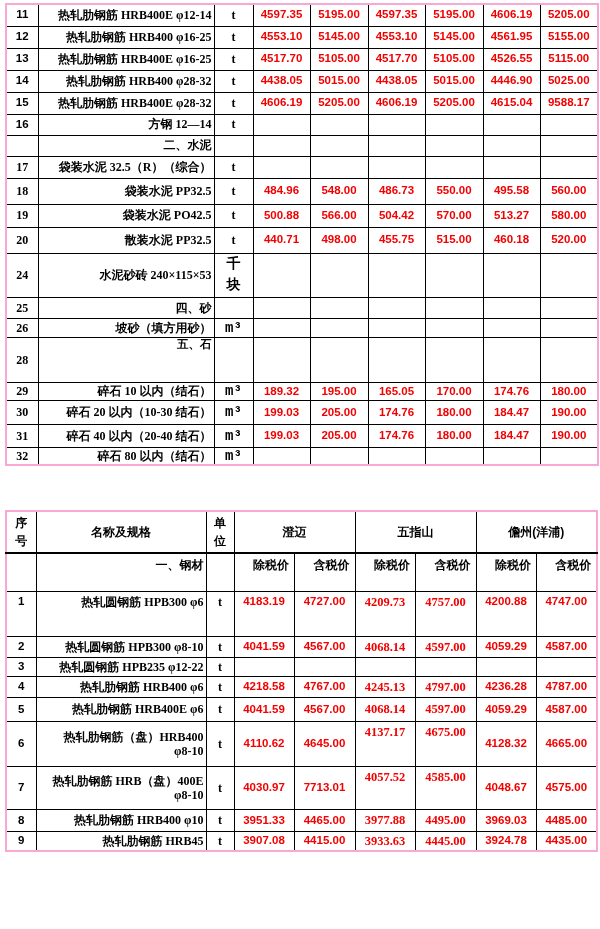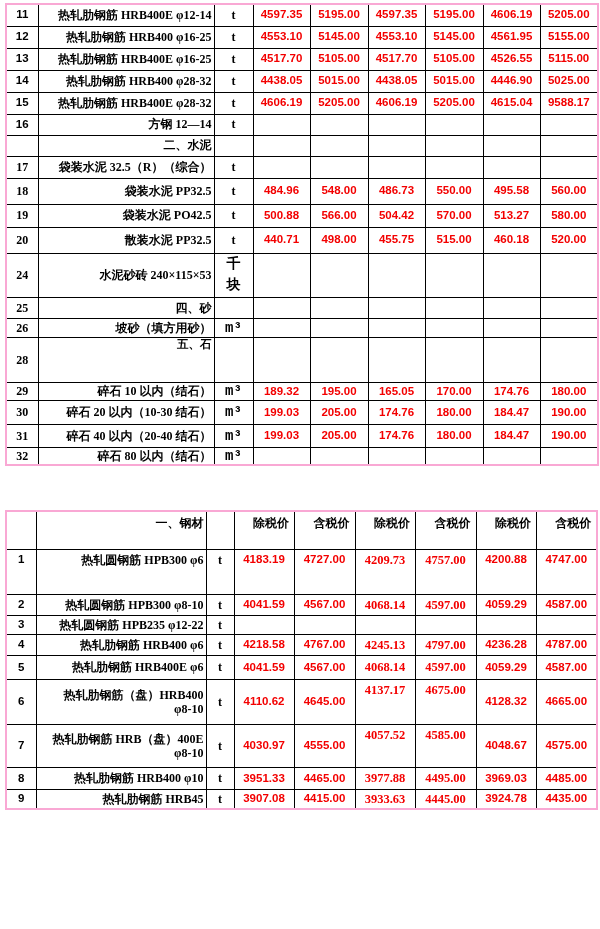--- a/index.html
+++ b/index.html
@@ -298,20 +298,28 @@
         <col style="width:170px">
         <col style="width:28px">
       <col style="width:60px">
         <col style="width:61px">
         <col style="width:60px">
       <col style="width:61px">
         <col style="width:60px">
         <col style="width:61px">
     </colgroup>
     <thead>
+      <tr class="hrow">
+        <td><span class="stack">序号</span></td>
+        <td>名称及规格</td>
+        <td><span class="stack">单位</span></td>
+        <td colspan="2">澄迈</td>
+        <td colspan="2">五指山</td>
+        <td colspan="2">儋州(洋浦)</td>
+      </tr>
       <tr class="srow">
         <td></td>
         <td class="nm">一、钢材</td>
         <td></td>
         <td class="sub">除税价</td>
         <td class="sub">含税价</td>
         <td class="sub">除税价</td>
         <td class="sub">含税价</td>
         <td class="sub">除税价</td>
         <td class="sub">含税价</td>
@@ -382,21 +390,21 @@
           <td class="pr wz">4137.17</td>
           <td class="pr wz">4675.00</td>
           <td class="pr">4128.32</td>
           <td class="pr">4665.00</td>
         </tr>
         <tr>
           <td class="sn">7</td>
           <td class="nm">热轧肋钢筋 HRB（盘）400E φ8-10</td>
           <td class="un">t</td>
           <td class="pr">4030.97</td>
-          <td class="pr">4555.00</td>
+          <td class="pr">7713.01</td>
           <td class="pr wz">4057.52</td>
           <td class="pr wz">4585.00</td>
           <td class="pr">4048.67</td>
           <td class="pr">4575.00</td>
         </tr>
         <tr>
           <td class="sn">8</td>
           <td class="nm">热轧肋钢筋 HRB400 φ10</td>
           <td class="un">t</td>
           <td class="pr">3951.33</td>

